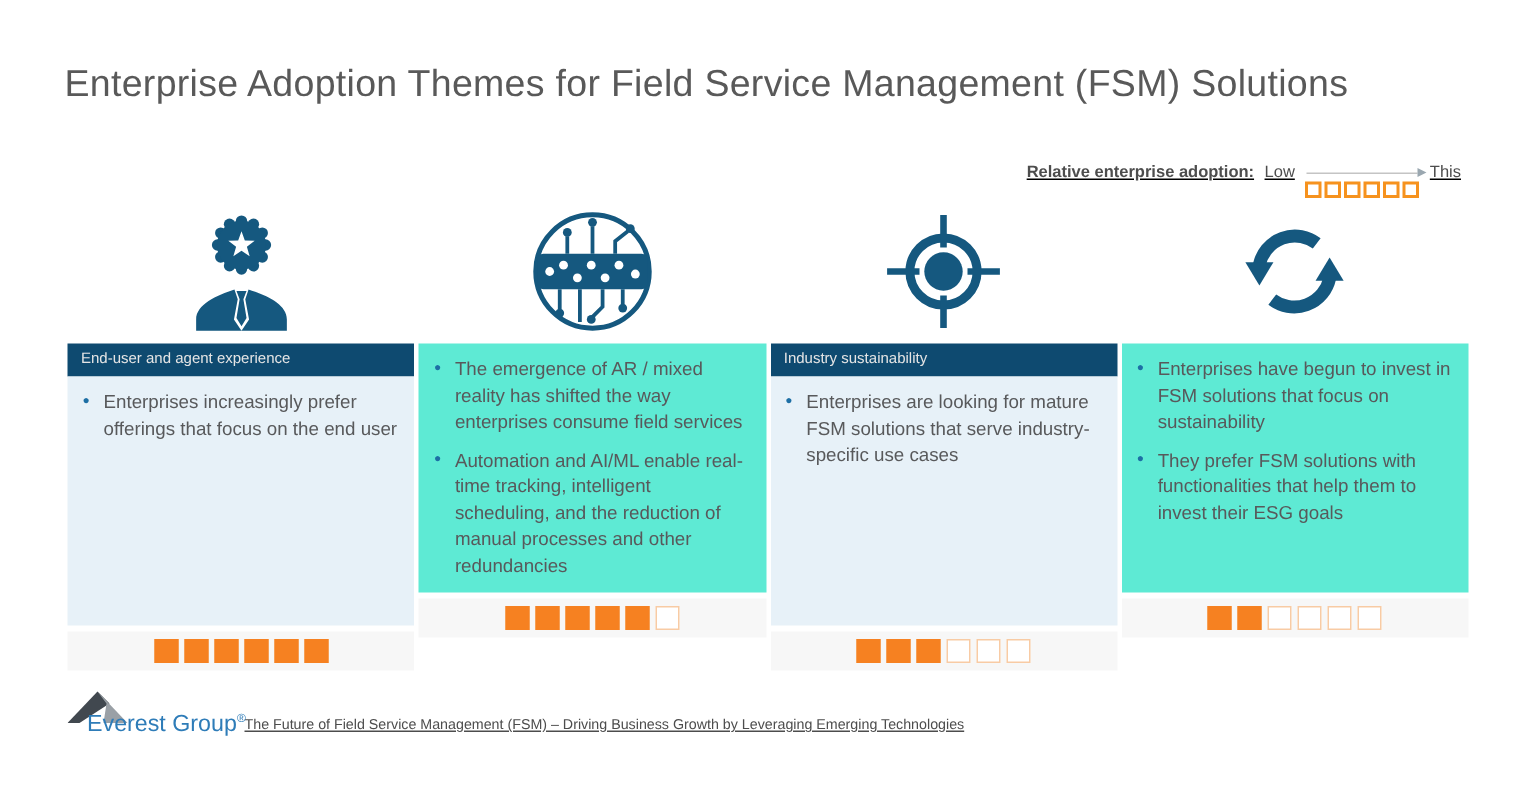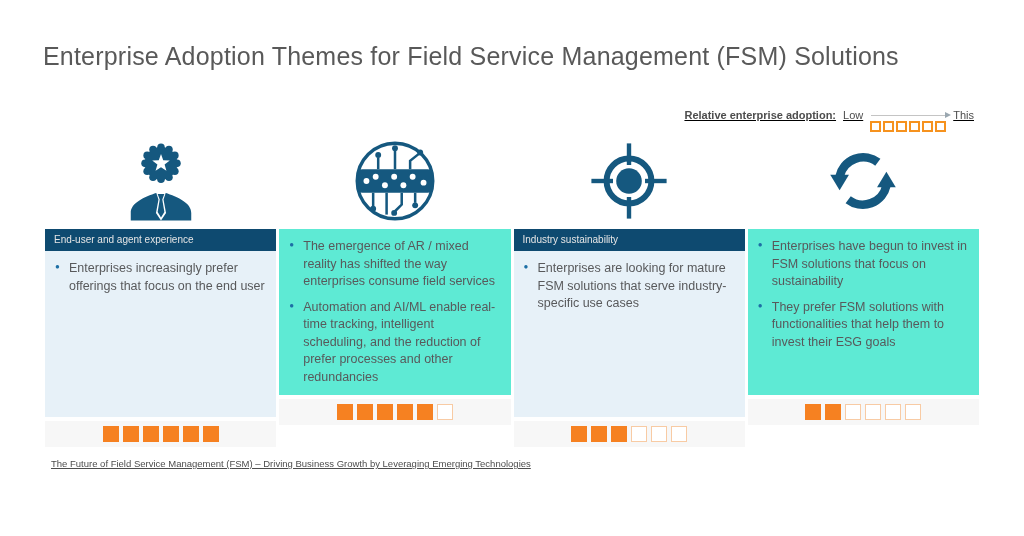--- a/index.html
+++ b/index.html
@@ -143,21 +143,21 @@
               <circle cx="80" cy="16" r="3.5"></circle>
             <circle cx="24" cy="83" r="3.5"></circle>
               <circle cx="49" cy="88" r="3.5"></circle>
               <circle cx="74" cy="79" r="3.5"></circle>
           </g>
         </svg>
       </div>
       <div class="body white">
           <ul class="bullets">
             <li>The emergence of AR / mixed reality has shifted the way enterprises consume field services</li>
-            <li>Automation and AI/ML enable real-time tracking, intelligent scheduling, and the reduction of prefer processes and other redundancies</li>
+            <li>Automation and AI/ML enable real-time tracking, intelligent scheduling, and the reduction of manual processes and other redundancies</li>
           </ul>
         </div>
       <div class="sqBand">
           <span class="squares" style="display:flex;gap:4px;">
             <span class="sq filled"></span>
             <span class="sq filled"></span>
             <span class="sq filled"></span>
             <span class="sq filled"></span>
             <span class="sq filled"></span>
             <span class="sq empty"></span>
@@ -219,16 +219,23 @@
             <span class="sq empty"></span>
             <span class="sq empty"></span>
             <span class="sq empty"></span>
           </span>
         </div>
     </div>
 
   </div>
 
   <div class="footer">
+    <div class="logo">
+      <svg width="46" height="24" viewBox="0 0 46 24">
+        <polygon fill="#41484f" points="0,24 20,3 28,11 8,24"></polygon>
+        <polygon fill="#9aa0a6" points="20,3 40,24 24,24 26,11"></polygon>
+      </svg>
+      <span class="logoText"><span>Everest Group</span><sup>®</sup></span>
+    </div>
     <span class="source">The Future of Field Service Management (FSM) – Driving Business Growth by Leveraging Emerging Technologies</span>
   </div>
 
 </div>
 
 </body></html>

